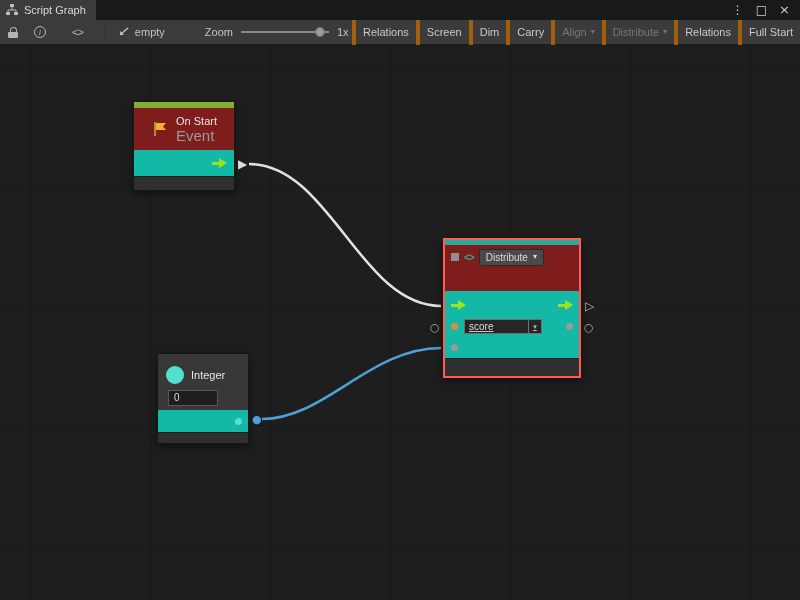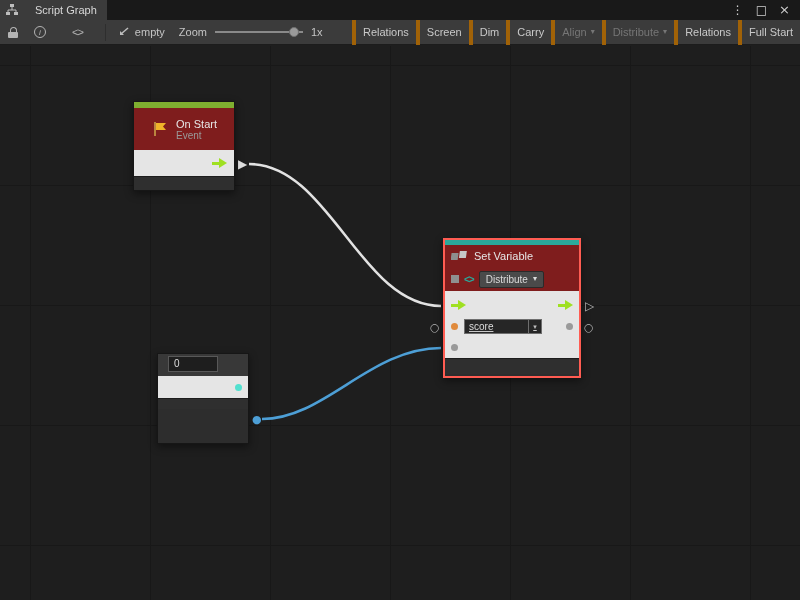--- a/index.html
+++ b/index.html
@@ -10,21 +10,21 @@
     position:relative;
   }
   .glyph { font-family:"DejaVu Sans","Liberation Sans",sans-serif; }
 
   
   .titlebar {
     position:absolute; top:0; left:0; width:800px; height:20px;
     background:#191919; display:flex; align-items:stretch;
   }
   .tab {
-    background:#3b3b3b; display:flex; align-items:center; gap:17px;
+    background:#3b3b3b; display:flex; align-items:center; gap:6px;
     padding:0 10px 0 6px; color:#d8d8d8;
   }
   .tab svg { display:block; }
   .win-controls {
     margin-left:auto; display:flex; align-items:center; gap:12px;
     padding-right:10px; color:#cfcfcf; font-size:12px;
   }
   .win-controls span { cursor:default; line-height:20px; }
 
   
@@ -38,21 +38,21 @@
   .lock-shackle { width:7px; height:5px; border:1.5px solid #b4b4b4; border-bottom:none; border-radius:4px 4px 0 0; margin:0 auto; }
   .lock-body { width:10px; height:6px; background:#b4b4b4; border-radius:1px; }
   .info-circle {
     width:12px; height:12px; border:1px solid #b4b4b4; border-radius:50%;
     display:flex; align-items:center; justify-content:center;
     font-size:8px; font-style:italic; color:#b4b4b4;
   }
   .inspector-glyph { color:#b4b4b4; font-size:11px; letter-spacing:-1px; margin-left:18px; }
   .tb-sep { width:1px; height:17px; background:#2e2e2e; margin:0 6px; }
   .graph-crumb { display:flex; align-items:center; gap:5px; padding:0 6px; height:25px; }
-  .zoom-group { display:flex; align-items:flex-end; gap:8px; margin-left:8px; }
+  .zoom-group { display:flex; align-items:flex-end; gap:8px; margin-left:34px; }
   .slider { position:relative; width:88px; height:12px; }
   .slider-track { position:absolute; left:0; right:0; top:5px; height:2px; background:#8a8a8a; }
   .slider-handle {
     position:absolute; top:1px; left:74px; width:10px; height:10px;
     border-radius:50%; background:#9a9a9a; border:1px solid #6e6e6e;
   }
   .tb-buttons { margin-left:auto; display:flex; align-items:stretch; height:25px; }
   .tb-btn {
     display:flex; align-items:center; gap:4px; padding:0 7px;
     border-left:4px solid #a16207; color:#c9c9c9; cursor:default; white-space:nowrap;
@@ -74,25 +74,25 @@
 
   
   .node {
     position:absolute; background:#2d2d2d; border:1px solid #161616;
     box-shadow:0 3px 8px rgba(0,0,0,0.45);
   }
   .strip { height:6px; }
   .strip-event { background:var(--event-strip,#7fae30); }
   .strip-variable { background:var(--variable-strip,#2b9c94); height:5px; }
   .node-header { background:#7f1d1d; }
-  .node-ports { background:#e5e5e5;text-decoration:underline; }
+  .node-ports { background:#14b8a6;text-decoration:underline; }
   .node-footer { background:#2f2f2f; border-top:1px solid #1d1d1d; }
   .port-row { display:flex; align-items:center; }
   .node-title { color:#e6e6e6; font-size:11px; }
-  .node-subtitle { color:#9a9a9a; font-size:10px; }
+  .node-subtitle { color:#9a9a9a; font-size:15px; }
 
   .flow-arrow { position:relative; width:15px; height:11px; display:inline-block; }
   .flow-arrow::before {
     content:""; position:absolute; left:0; top:4px; width:8px; height:3px;
     background:var(--flow,#9fe021);
   }
   .flow-arrow::after {
     content:""; position:absolute; left:7px; top:0;
     border-left:8px solid var(--flow,#9fe021);
     border-top:5.5px solid transparent; border-bottom:5.5px solid transparent;
@@ -261,27 +261,20 @@
       <div class="port-row">
         <span class="flow-arrow"></span>
       </div>
     </div>
     <div class="node-footer"></div>
   </div>
 
   <div class="node" id="node-set-variable">
     <div class="strip strip-variable"></div>
     <div class="node-header">
-      <div class="sv-row1">
-        <svg width="17" height="12" viewBox="0 0 17 12">
-          <rect x="1" y="3" width="7" height="7" fill="#8e8e8e" transform="skewX(-8)"></rect>
-          <rect x="9" y="1" width="7" height="7" fill="#c6c6c6" transform="skewX(-8)"></rect>
-        </svg>
-        <span class="node-title">Set Variable</span>
-      </div>
       <div class="sv-row2">
         <span class="vs-box"></span>
         <span class="code-glyph">&lt;&gt;</span>
         <span class="sv-dropdown">
           <span>Distribute</span>
           <span class="caret glyph">▾</span>
         </span>
       </div>
     </div>
     <div class="node-ports">
@@ -300,20 +293,24 @@
         <span class="port-dot dot-gray"></span>
       </div>
       <div class="port-row">
         <span class="port-dot dot-gray"></span>
       </div>
     </div>
     <div class="node-footer"></div>
   </div>
 
   <div class="node" id="node-integer">
+    <div class="node-header">
+      <span class="int-circle"></span>
+      <span class="node-title">Integer</span>
+    </div>
     <div class="int-value-row">
       <div class="int-field">0</div>
     </div>
     <div class="node-ports">
       <div class="port-row">
         <span class="port-dot dot-cyan"></span>
       </div>
     </div>
     <div class="node-footer"></div>
   </div>

